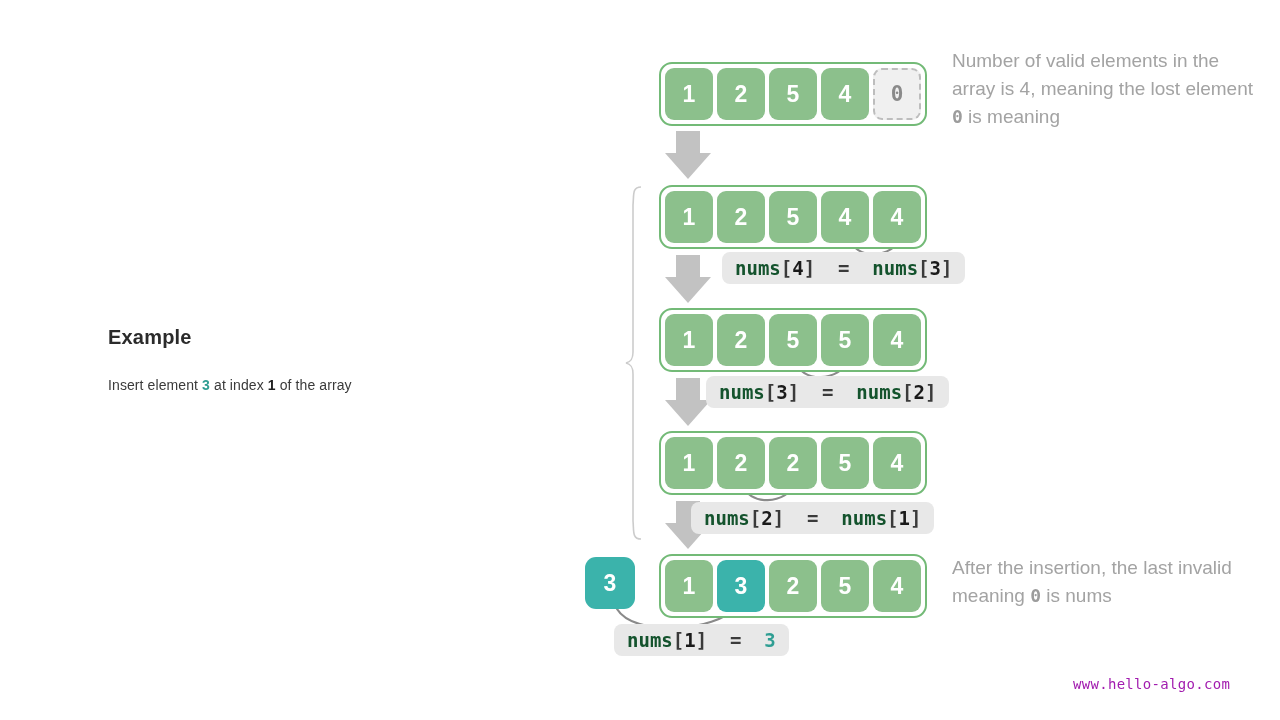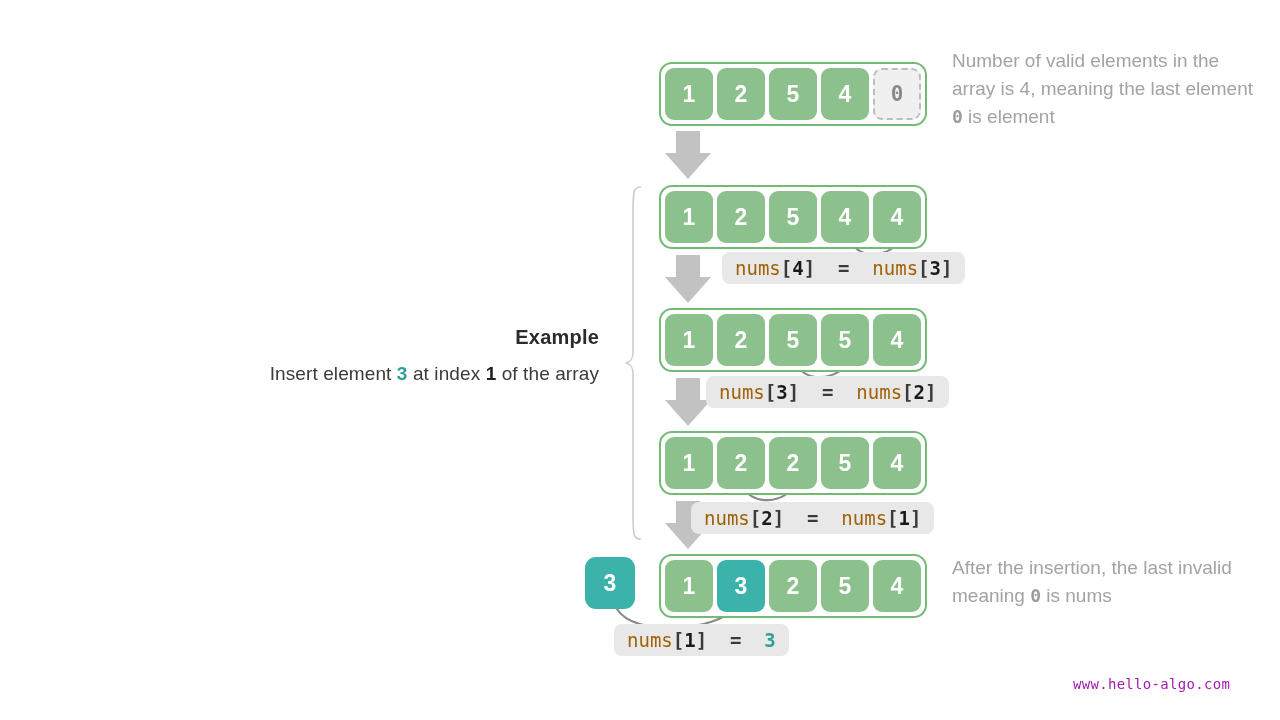--- a/index.html
+++ b/index.html
@@ -3,23 +3,23 @@
 <meta charset="utf-8">
 <style>
   html,body{margin:0;padding:0;}
   body{
     width:1280px;height:720px;position:relative;background:#ffffff;
     font-family:"Liberation Sans", sans-serif;overflow:hidden;
   }
   .stage{position:absolute;inset:0;}
 
   
-  #example-block{position:absolute;left:79px;top:326px;width:520px;text-align:right;}
+  #example-block{position:absolute;left:108px;top:326px;width:520px;}
   #example-title{font-size:20px;font-weight:bold;color:#2b2b2b;letter-spacing:.2px;}
-  #example-desc{font-size:19px;color:#3a3a3a;margin-top:14px;letter-spacing:.1px;}
+  #example-desc{font-size:14px;color:#3a3a3a;margin-top:28px;letter-spacing:.1px;}
   #example-desc .teal{color:#2f9e93;font-weight:bold;}
   #example-desc .bold{font-weight:bold;color:#1f1f1f;}
 
   
   .caption{position:absolute;color:#a3a3a3;font-size:19px;line-height:28px;}
   .caption .mono{font-family:"DejaVu Sans Mono", monospace;font-weight:bold;color:#9c9c9c;font-size:18px;}
   #caption-move{left:313px;top:242px;width:290px;text-align:right;color:#a8a8a8;}
   #caption-top{left:952px;top:47px;width:310px;}
   #caption-bottom{left:952px;top:554px;width:310px;}
 
@@ -34,21 +34,21 @@
                  font-family:"DejaVu Sans Mono", monospace;font-size:21px;}
 
   .solo{position:absolute;width:50px;height:52px;border-radius:11px;background:#3bb3ab;
         display:flex;align-items:center;justify-content:center;color:#fff;
         font-size:23px;font-weight:bold;}
 
   
   .pill{position:absolute;background:#e8e8e8;border-radius:8px;height:32px;
         display:flex;align-items:center;padding:0 13px;
         font-family:"DejaVu Sans Mono", monospace;font-size:19px;white-space:pre;}
-  .pill .nm{color:#a16207;font-weight:normal;}
+  .pill .nm{color:#14532d;font-weight:bold;}
   .pill .br{color:#3a3a3a;font-weight:bold;}
   .pill .ix{color:#1a1a1a;font-weight:bold;}
   .pill .eq{color:#3a3a3a;font-weight:bold;}
   .pill .tl{color:#2f9e93;font-weight:bold;}
 
   
   #watermark{position:absolute;left:1073px;top:676px;color:#a21caf;font-size:14px;
              font-family:"DejaVu Sans Mono", monospace;letter-spacing:.3px;}
 
   svg.overlay{position:absolute;left:0;top:0;width:1280px;height:720px;pointer-events:none;}
@@ -99,21 +99,21 @@
 
   <div id="example-block">
     <div id="example-title">Example</div>
     <div id="example-desc">
       <span>Insert element </span><span class="teal">3</span><span> at index </span><span class="bold">1</span><span> of the array</span>
     </div>
   </div>
 
 
   <div class="caption" id="caption-top">
-    <span>Number of valid elements in the array is 4, meaning the last element </span><span class="mono">0</span><span> is element</span>
+    <span>Number of valid elements in the array is 4, meaning the lost element </span><span class="mono">0</span><span> is meaning</span>
   </div>
 
   <div class="caption" id="caption-bottom">
     <span>After the insertion, the last invalid meaning </span><span class="mono">0</span><span> is nums</span>
   </div>
 
   <div class="array" id="row0" style="left:659px;top:62px;">
     <div class="cell">1</div>
     <div class="cell">2</div>
     <div class="cell">5</div>

